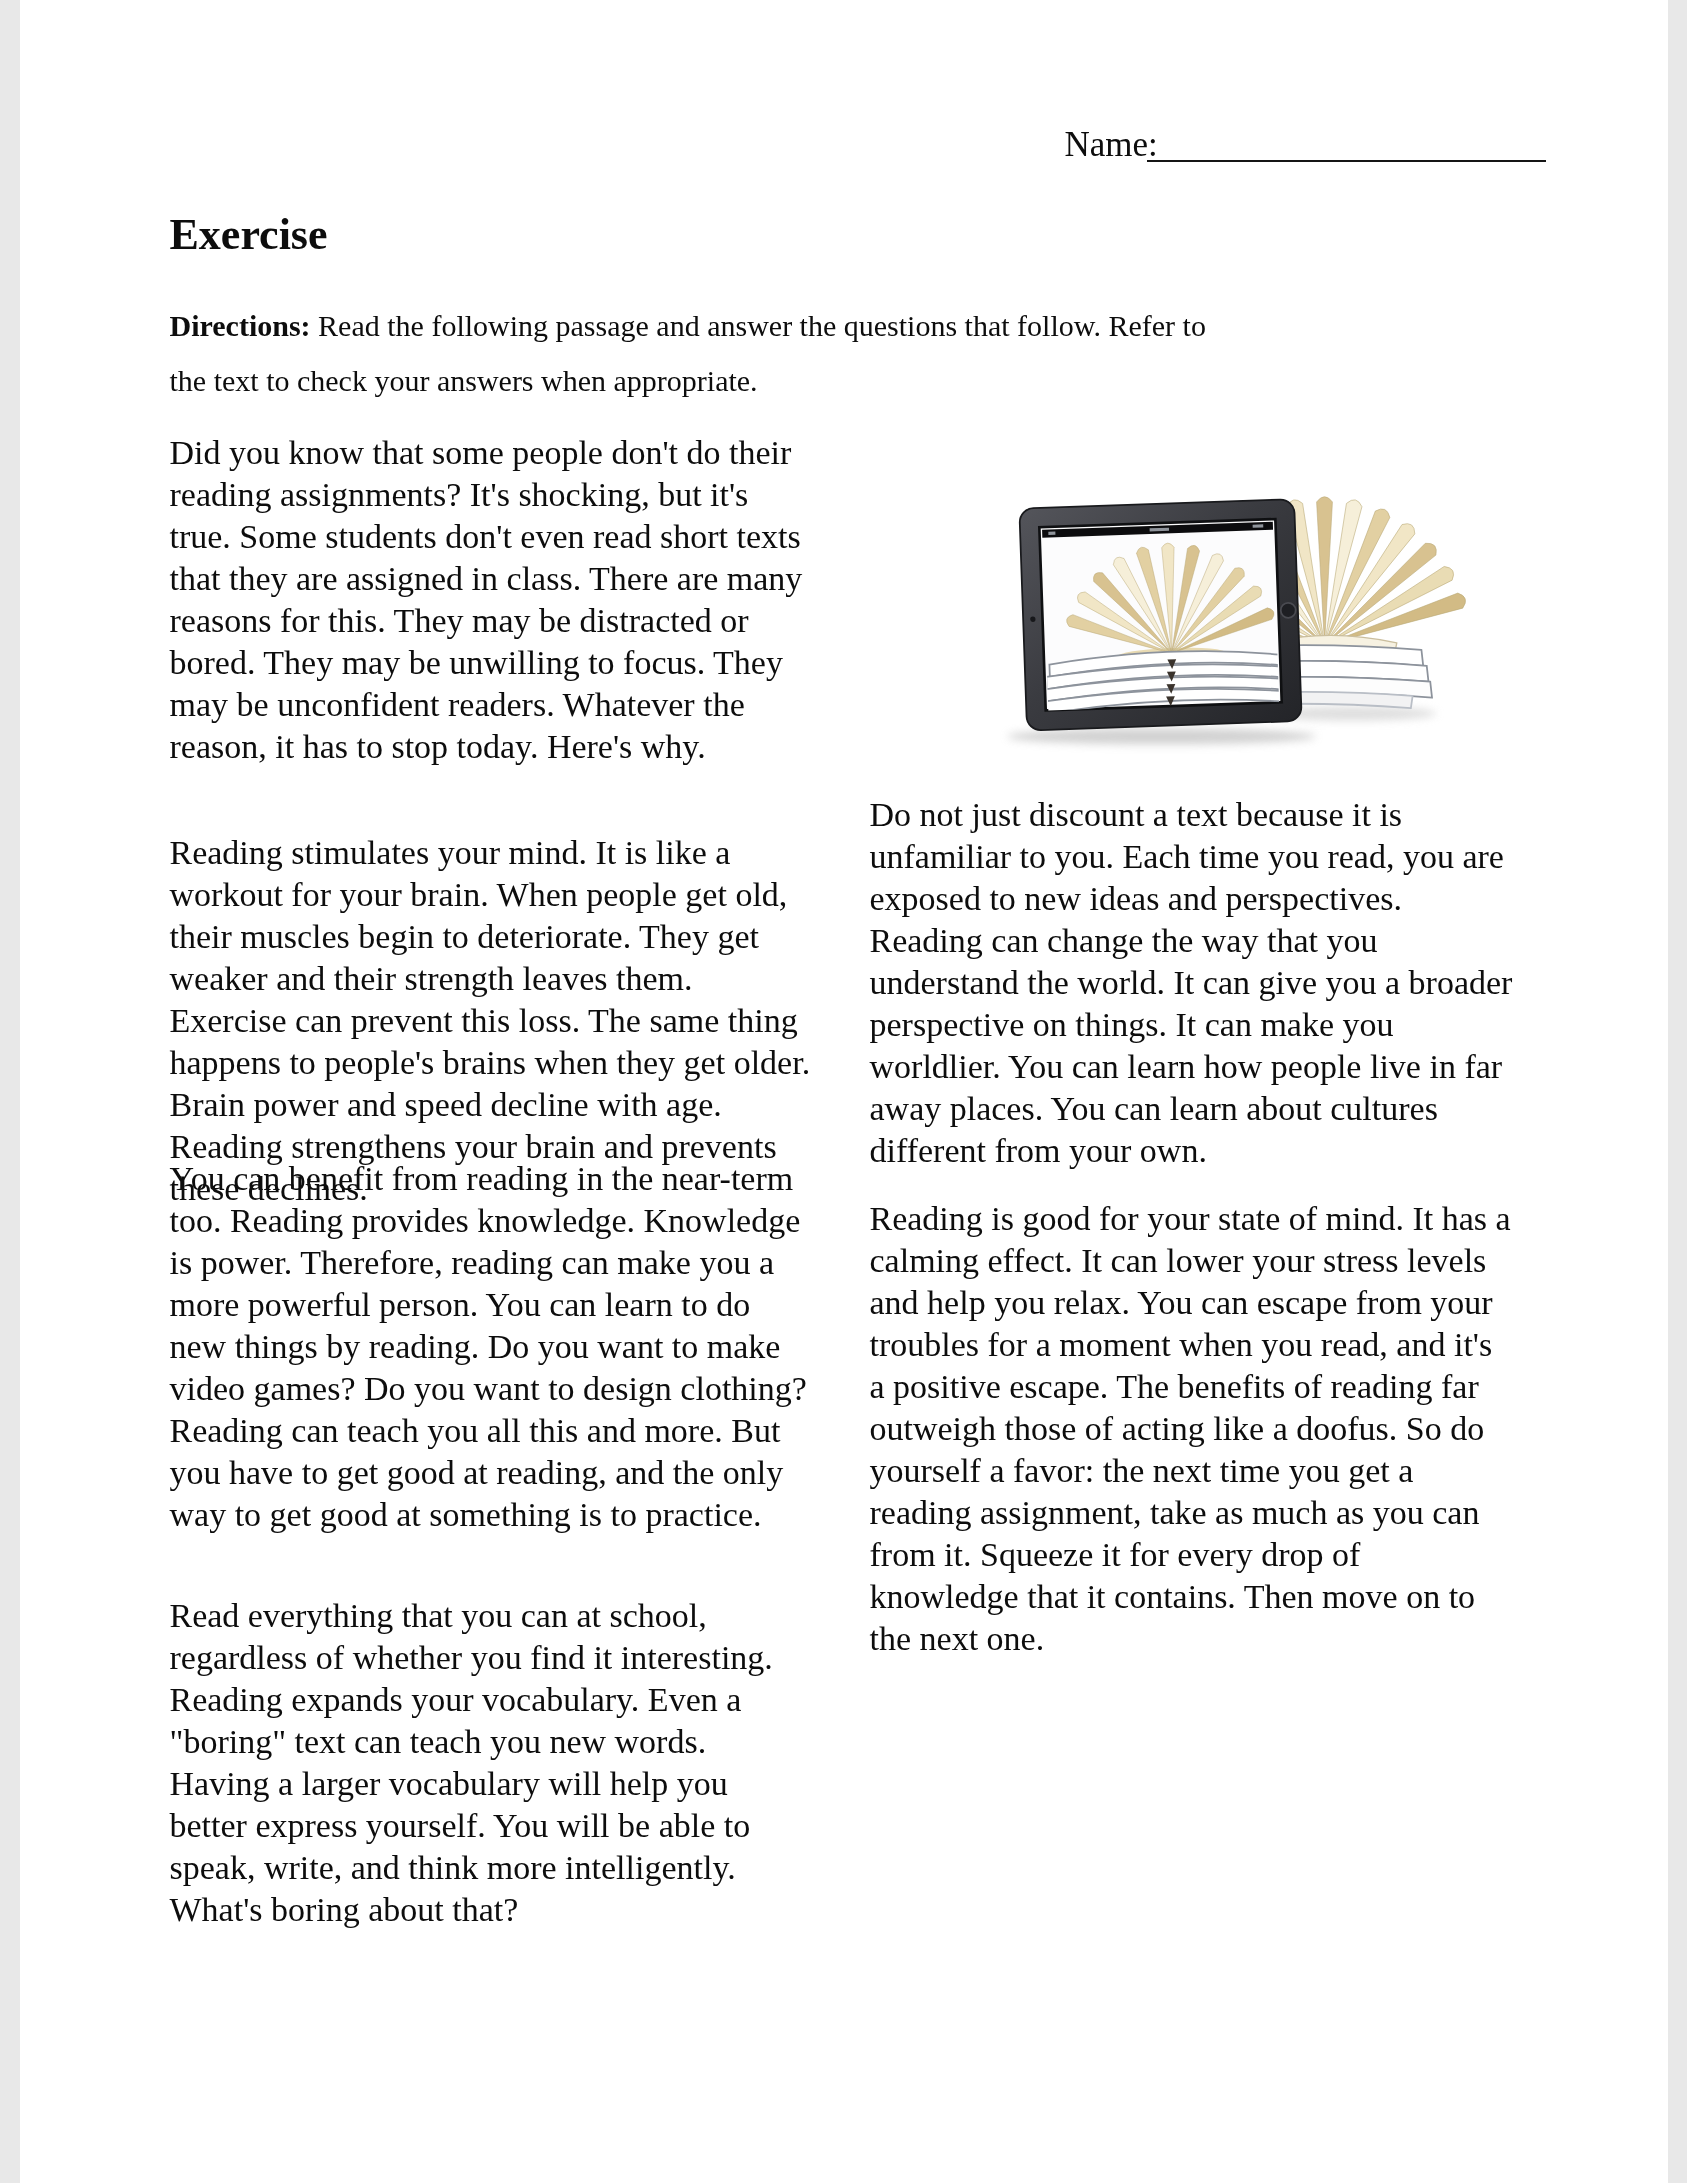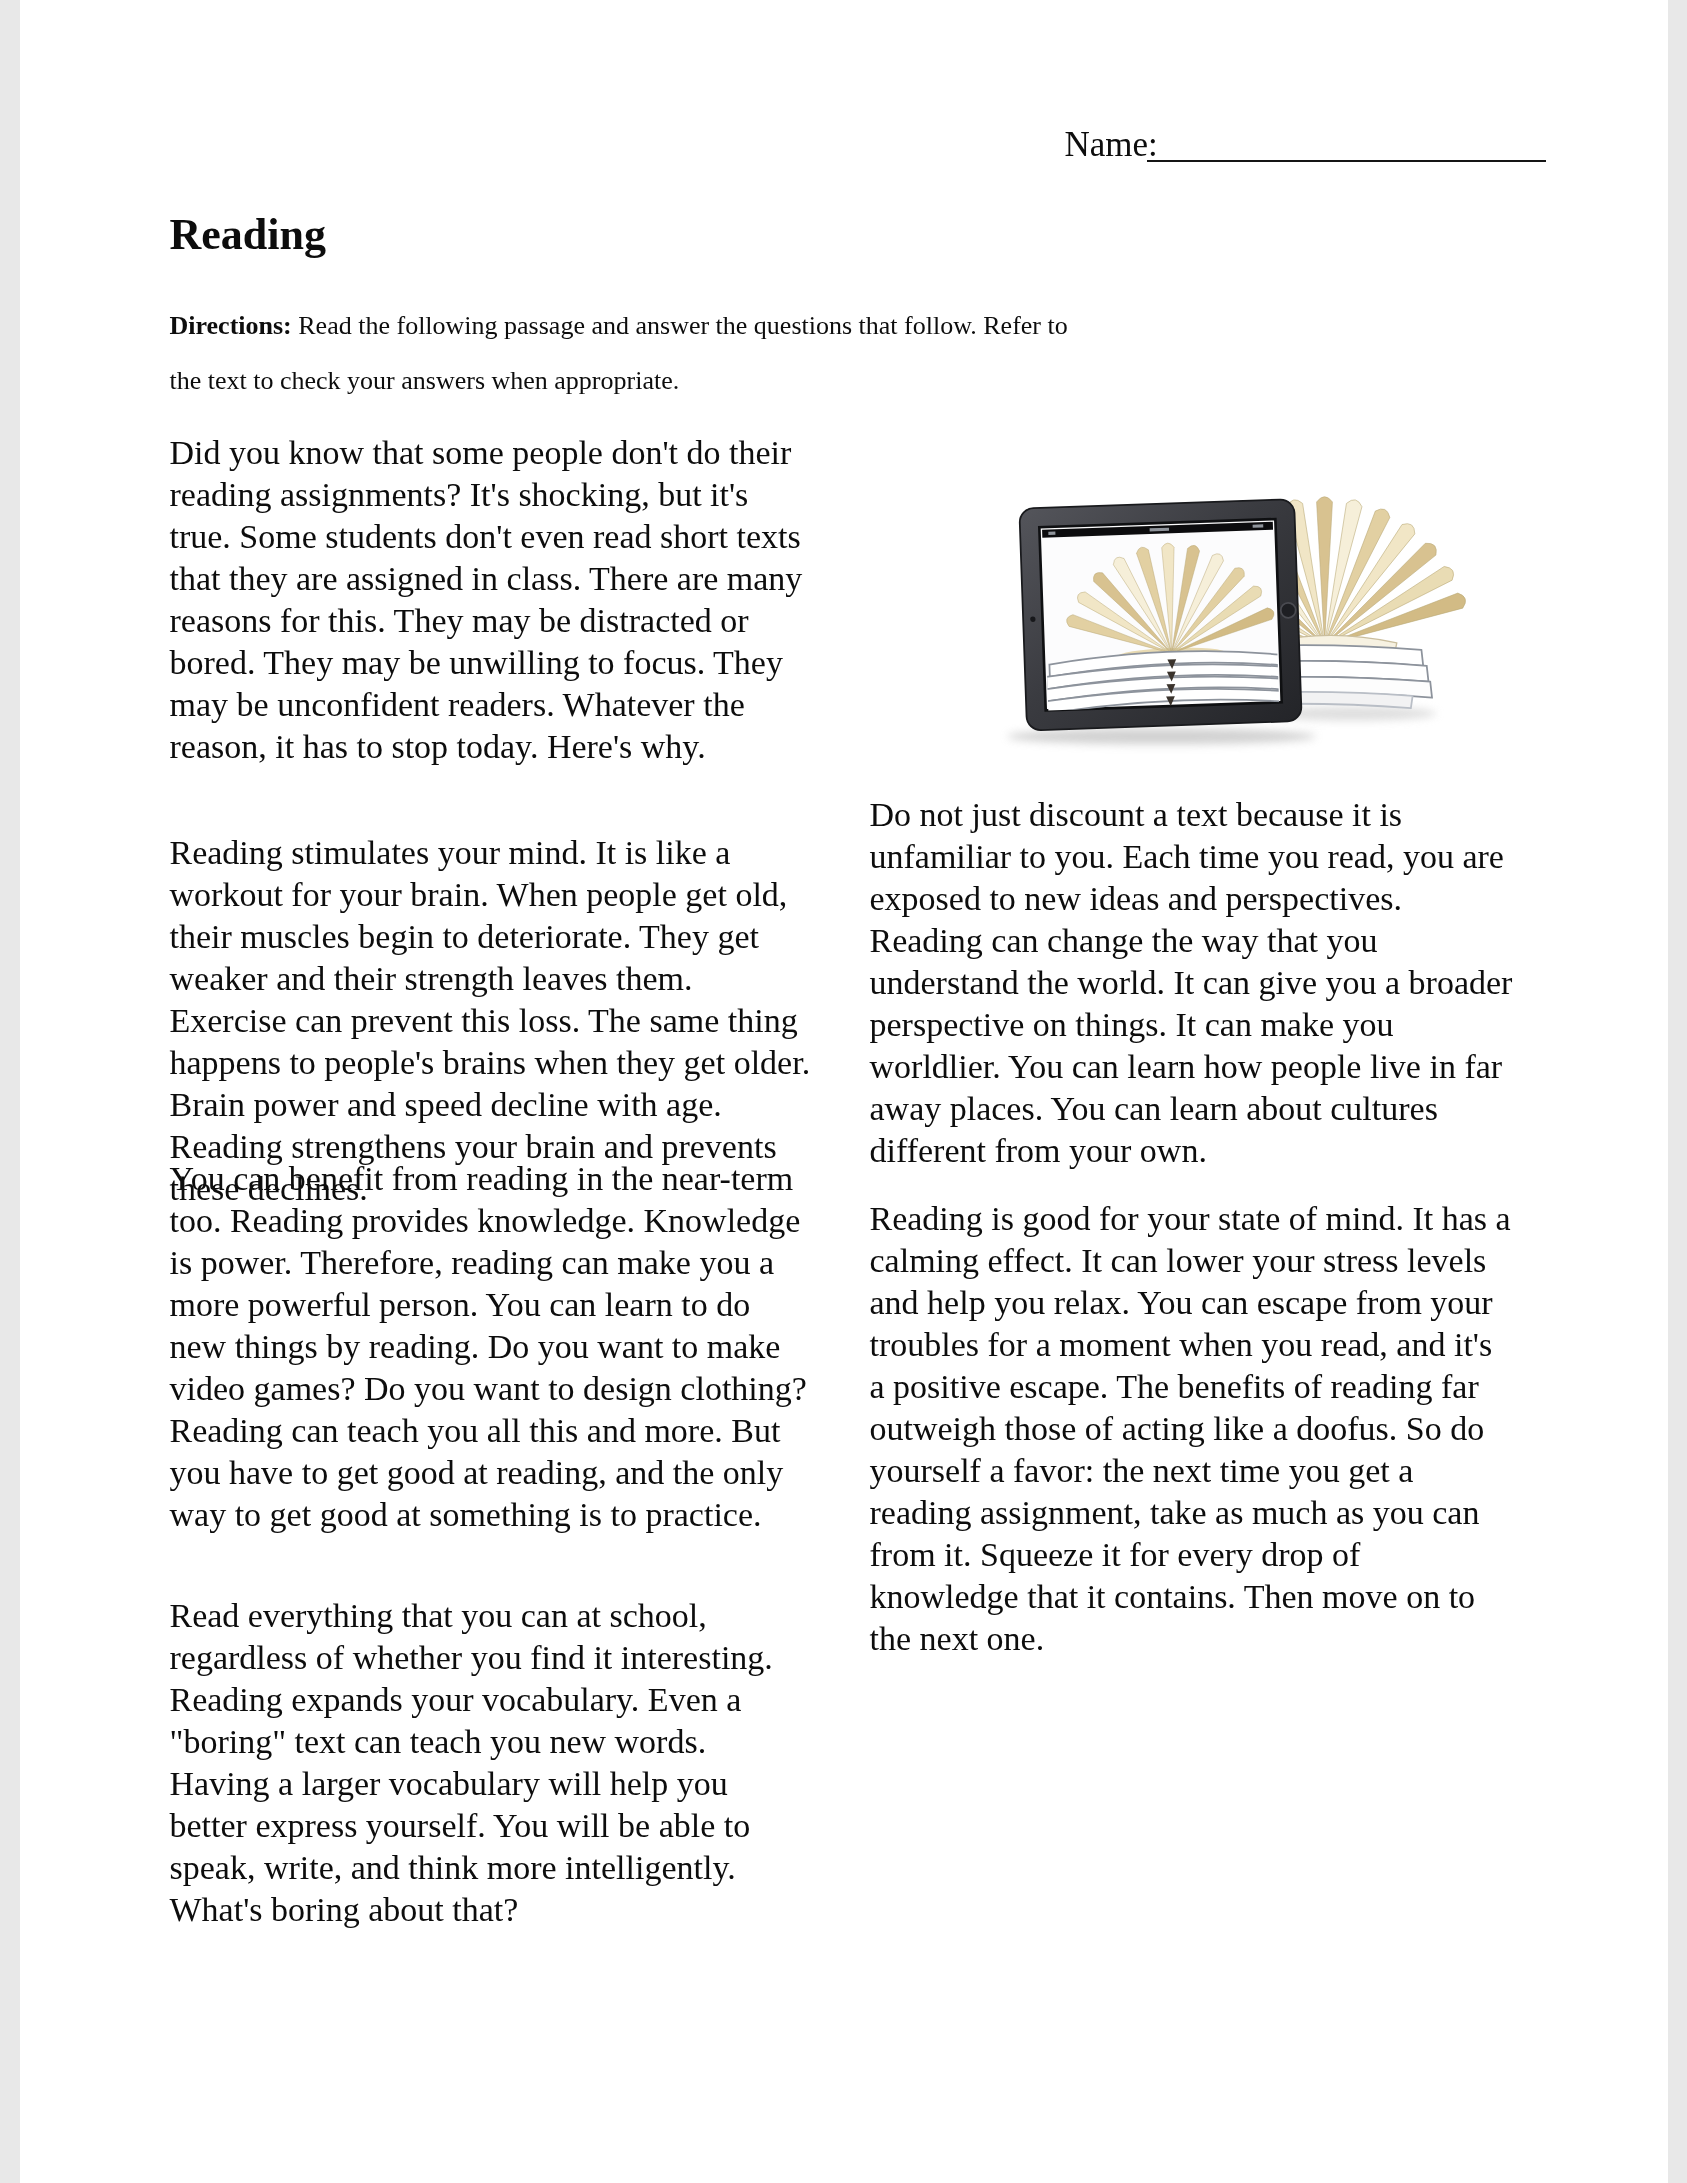--- a/index.html
+++ b/index.html
@@ -24,21 +24,21 @@
   .title{
     left:150px;top:155px;
     font-size:44px;line-height:51px;font-weight:bold;
   }
   .subtitle{
     left:150px;top:209px;
     font-size:44px;line-height:51px;font-weight:bold;
   }
   .directions{
     left:150px;top:298px;width:1464px;
-    font-size:26px;line-height:55px;
+    font-size:30px;line-height:55px;
   }
   .directions .dir-label{font-weight:bold;}
   .directions .dir-text{white-space:pre-line;}
   .para{
     width:732px;
     font-size:34px;line-height:42px;
     white-space:pre-line;
     margin:0;
   }
   .col-left{left:150px;}
@@ -55,21 +55,21 @@
   .photo svg{display:block;width:100%;height:100%;}
 </style>
 </head>
 <body>
 
 <div class="page">
 
   <div class="abs name-label">Name:</div>
   <div class="abs name-underline"></div>
 
-  <div class="abs subtitle">Reading</div>
+  <div class="abs subtitle">Exercise</div>
 
   <div class="abs directions">
     <span class="dir-label">Directions:</span><span class="dir-text"> Read the following passage and answer the questions that follow. Refer to
 the text to check your answers when appropriate.</span>
   </div>
 
   <div class="abs photo">
     <svg viewBox="0 0 530 345" xmlns="http://www.w3.org/2000/svg">
       <defs>
         <linearGradient id="frameGrad" x1="0" y1="0" x2="1" y2="1">

